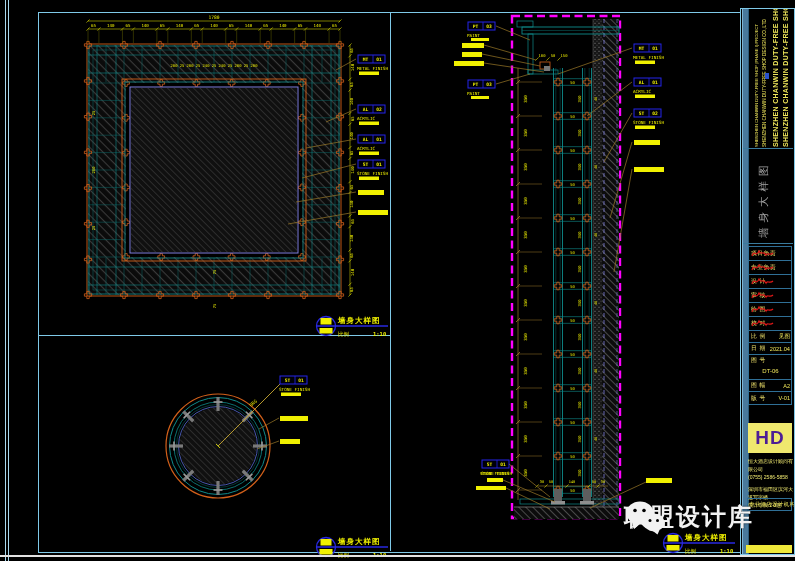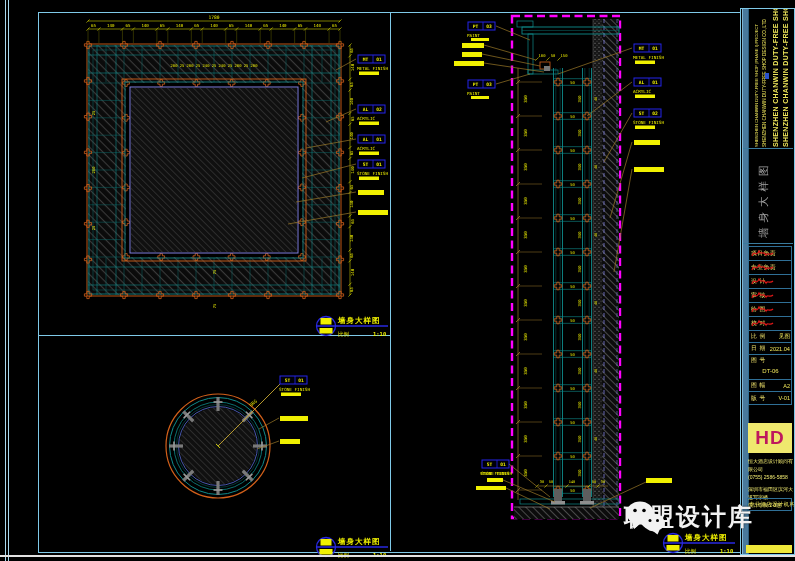--- a/index.html
+++ b/index.html
@@ -31,21 +31,21 @@
   .tbrow{display:flex;align-items:center;justify-content:space-between;height:14px;
          border-bottom:1px solid #2f6f96;padding:0 1px 0 2px;box-sizing:border-box;}
   .tbrow:last-child{border-bottom:none;}
   .tbrow.info{height:12px;}
   .tbrow.tall{height:25px;flex-direction:column;align-items:stretch;justify-content:flex-start;padding-top:1px;}
   .tblabel{color:#eee06a;font-size:5.8px;letter-spacing:.5px;white-space:nowrap;}
   .tbval{color:#efe65a;font-size:5.6px;white-space:nowrap;}
   .tall .tbval{text-align:center;font-size:6px;margin-top:3px;}
   .sig{flex:0 0 auto;}
   .hd-logo{position:absolute;left:7px;right:2px;top:414px;height:30px;background:#efe86e;
-           color:#be185d;font-weight:bold;font-size:19px;display:flex;align-items:center;
+           color:#4c1d95;font-weight:bold;font-size:19px;display:flex;align-items:center;
            justify-content:center;letter-spacing:1px;font-family:"Liberation Sans",sans-serif;}
   .company{position:absolute;left:7px;right:1px;top:448px;color:#efe870;font-size:5px;line-height:8px;}
   .company .cline2{margin-bottom:4px;}
   .agency{position:absolute;left:6px;right:2px;top:489px;border:1px solid #2f6f96;color:#efe65a;
           font-size:5.4px;padding:2px 1px;letter-spacing:.4px;white-space:nowrap;}
   .strip-bottom-bar{position:absolute;left:5px;right:2px;top:536px;height:8px;background:#efe83a;}
   
   .watermark{position:absolute;left:624px;top:501px;display:flex;align-items:center;gap:6px;z-index:40;}
   .watermark .wm-text{color:#f2f2f2;font-size:24px;font-weight:bold;letter-spacing:2px;
       font-family:"Liberation Sans",sans-serif;text-shadow:0 0 2px rgba(0,0,0,.8);}

